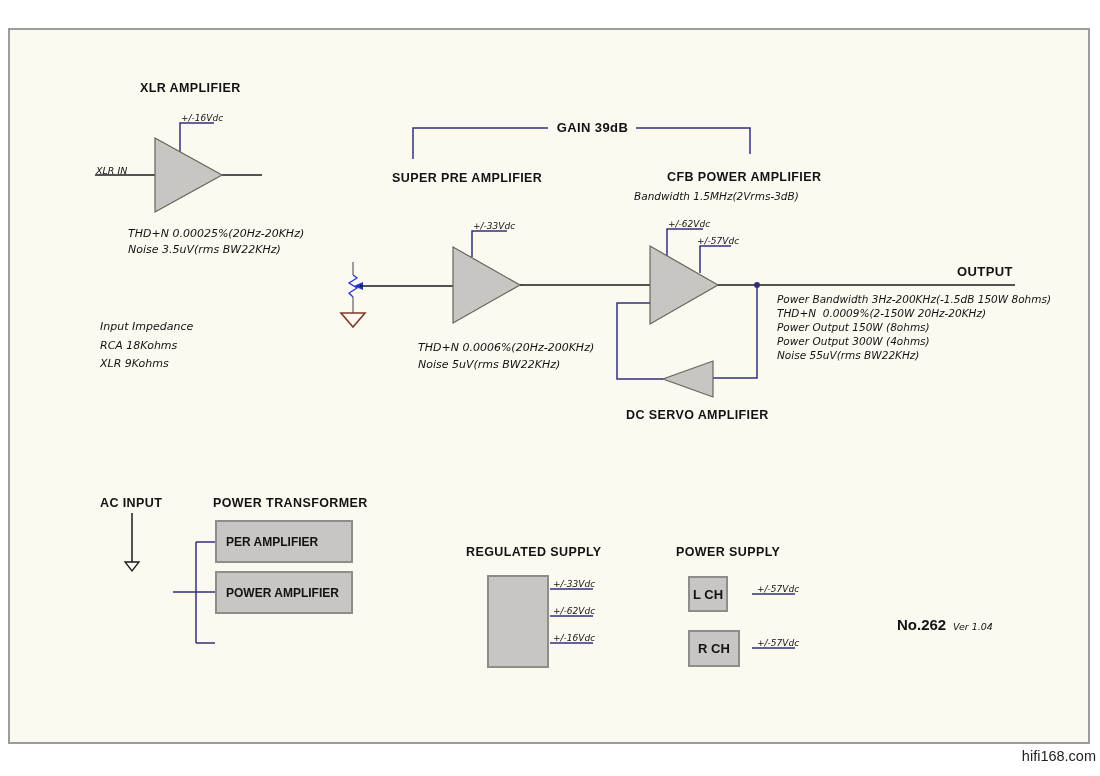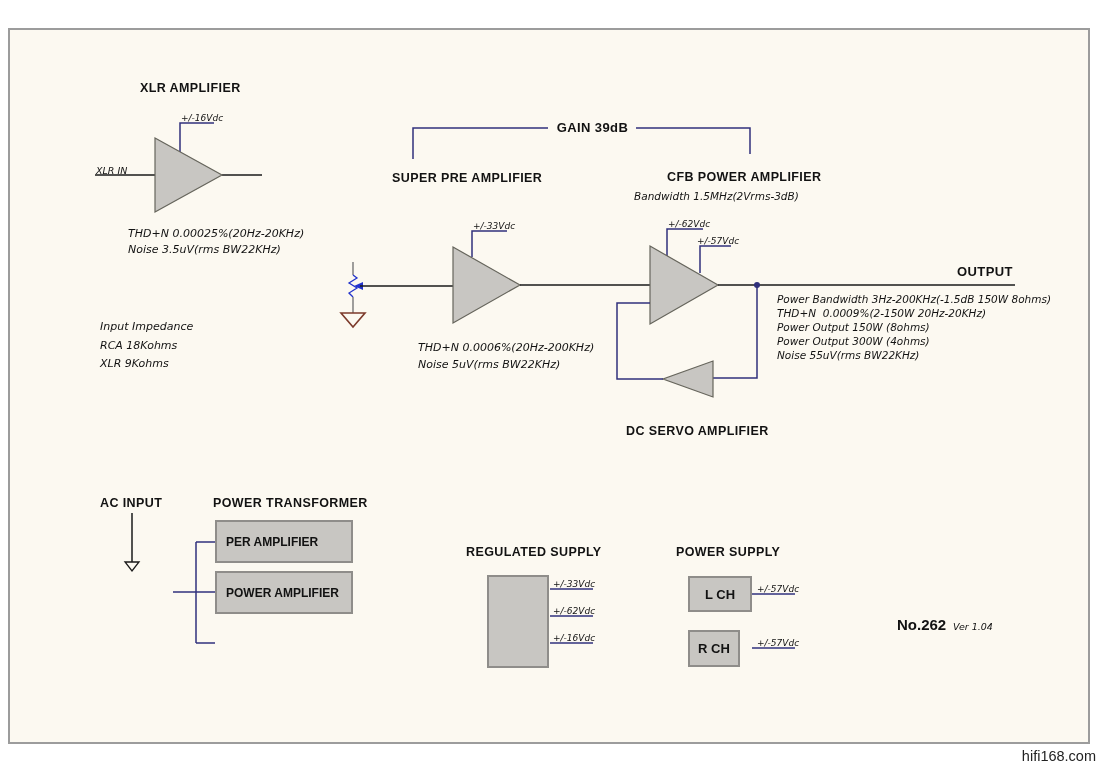--- a/index.html
+++ b/index.html
@@ -99,21 +99,21 @@
   <div class="abs hdr" style="left:392px; top:171px;">SUPER PRE AMPLIFIER</div>
   <div class="abs hw hw9" style="left:473px; top:221px;">+/-33Vdc</div>
   <div class="abs hw hw11" style="left:418px; top:341px;">THD+N 0.0006%(20Hz-200KHz)</div>
   <div class="abs hw hw11" style="left:418px; top:358px;">Noise 5uV(rms BW22KHz)</div>
 
   <div class="abs hdr" style="left:629px; top:170px;margin-left:38px;">CFB POWER AMPLIFIER</div>
   <div class="abs hw hw105" style="left:634px; top:190px;">Bandwidth 1.5MHz(2Vrms-3dB)</div>
   <div class="abs hw hw9" style="left:668px; top:219px;">+/-62Vdc</div>
   <div class="abs hw hw9" style="left:697px; top:236px;">+/-57Vdc</div>
 
-  <div class="abs hdr" style="left:626px; top:424px;">DC SERVO AMPLIFIER</div>
+  <div class="abs hdr" style="left:626px; top:408px;">DC SERVO AMPLIFIER</div>
 
   <div class="abs hdr-lg" style="left:957px; top:264px;">OUTPUT</div>
   <div class="abs hw hw105" style="left:777px; top:293px;">Power Bandwidth 3Hz-200KHz(-1.5dB 150W 8ohms)</div>
   <div class="abs hw hw105" style="left:777px; top:307px;">THD+N  0.0009%(2-150W 20Hz-20KHz)</div>
   <div class="abs hw hw105" style="left:777px; top:321px;">Power Output 150W (8ohms)</div>
   <div class="abs hw hw105" style="left:777px; top:335px;">Power Output 300W (4ohms)</div>
   <div class="abs hw hw105" style="left:777px; top:349px;">Noise 55uV(rms BW22KHz)</div>
 
   <div class="abs hdr" style="left:100px; top:496px;">AC INPUT</div>
   <div class="abs hdr" style="left:213px; top:496px;">POWER TRANSFORMER</div>
@@ -126,21 +126,21 @@
     <span>POWER AMPLIFIER</span>
   </div>
 
   <div class="abs hdr" style="left:466px; top:545px;">REGULATED SUPPLY</div>
   <div class="gbox" style="left:487px; top:575px; width:62px; height:93px;"></div>
   <div class="abs hw hw9" style="left:553px; top:579px;">+/-33Vdc</div>
   <div class="abs hw hw9" style="left:553px; top:606px;">+/-62Vdc</div>
   <div class="abs hw hw9" style="left:553px; top:633px;">+/-16Vdc</div>
 
   <div class="abs hdr" style="left:676px; top:545px;">POWER SUPPLY</div>
-  <div class="gbox center" style="left:688px; top:576px; width:64px; height:36px; font-size:13px;">
+  <div class="gbox center" style="left:688px; top:576px; width:40px; height:36px; font-size:13px;">
     <span>L CH</span>
   </div>
   <div class="abs hw hw9" style="left:757px; top:584px;">+/-57Vdc</div>
   <div class="gbox center" style="left:688px; top:630px; width:52px; height:37px; font-size:13px;">
     <span>R CH</span>
   </div>
   <div class="abs hw hw9" style="left:757px; top:638px;">+/-57Vdc</div>
 
   <div class="abs" style="left:897px; top:616px; font-weight:bold; font-size:15px;">No.262</div>
   <div class="abs hw" style="left:953px; top:621px; font-size:9.5px;">Ver 1.04</div>

